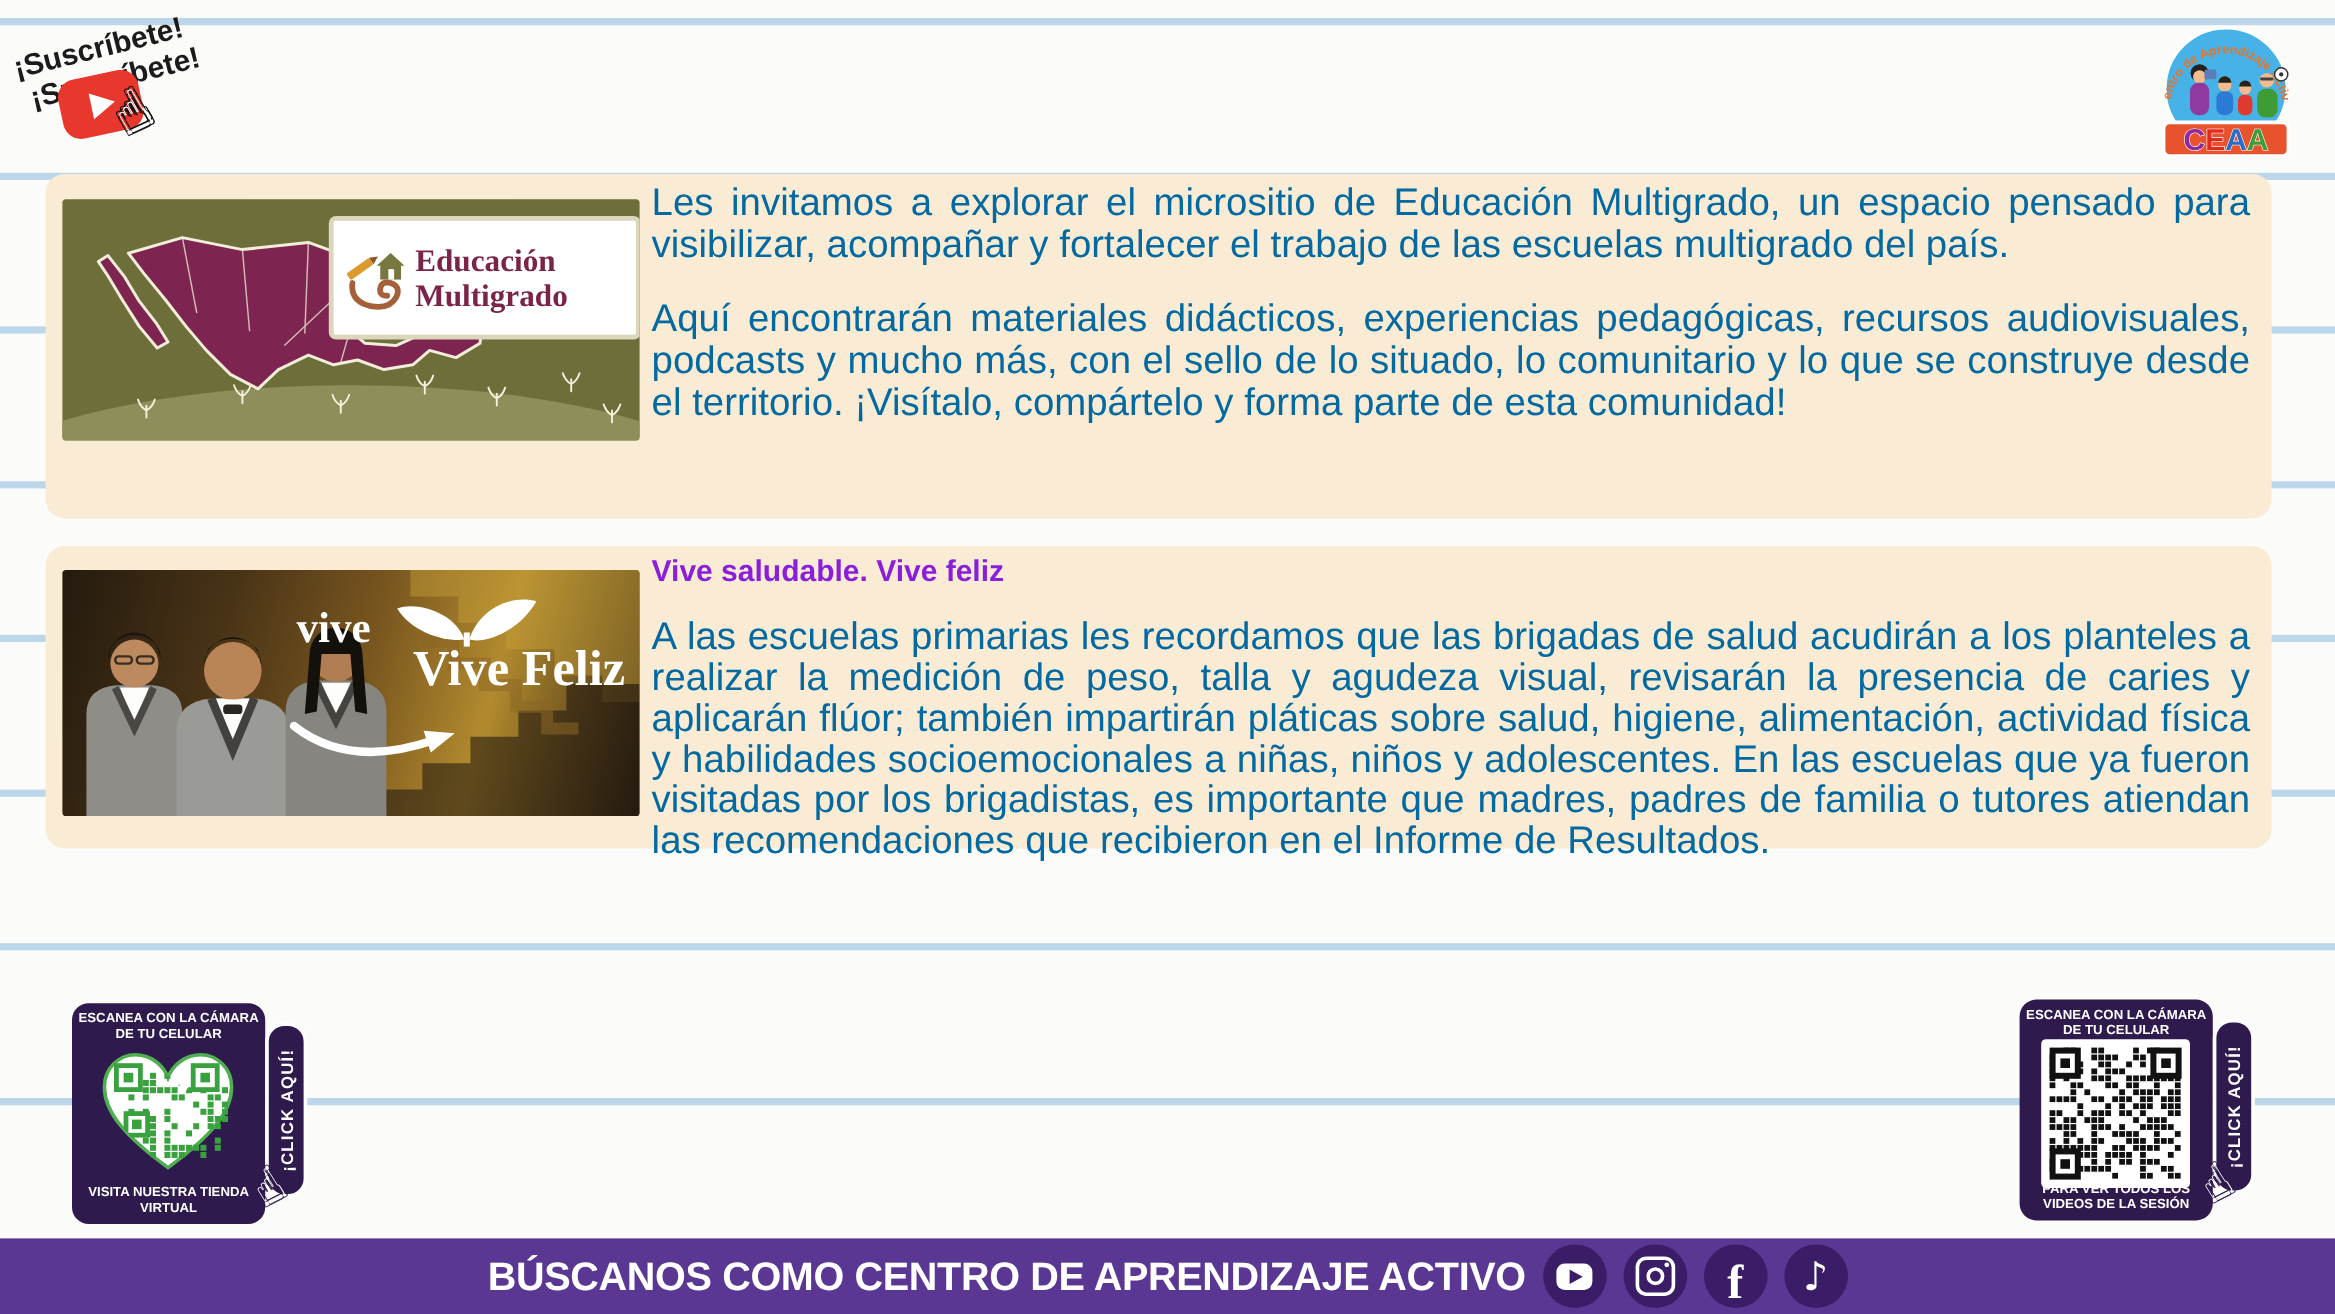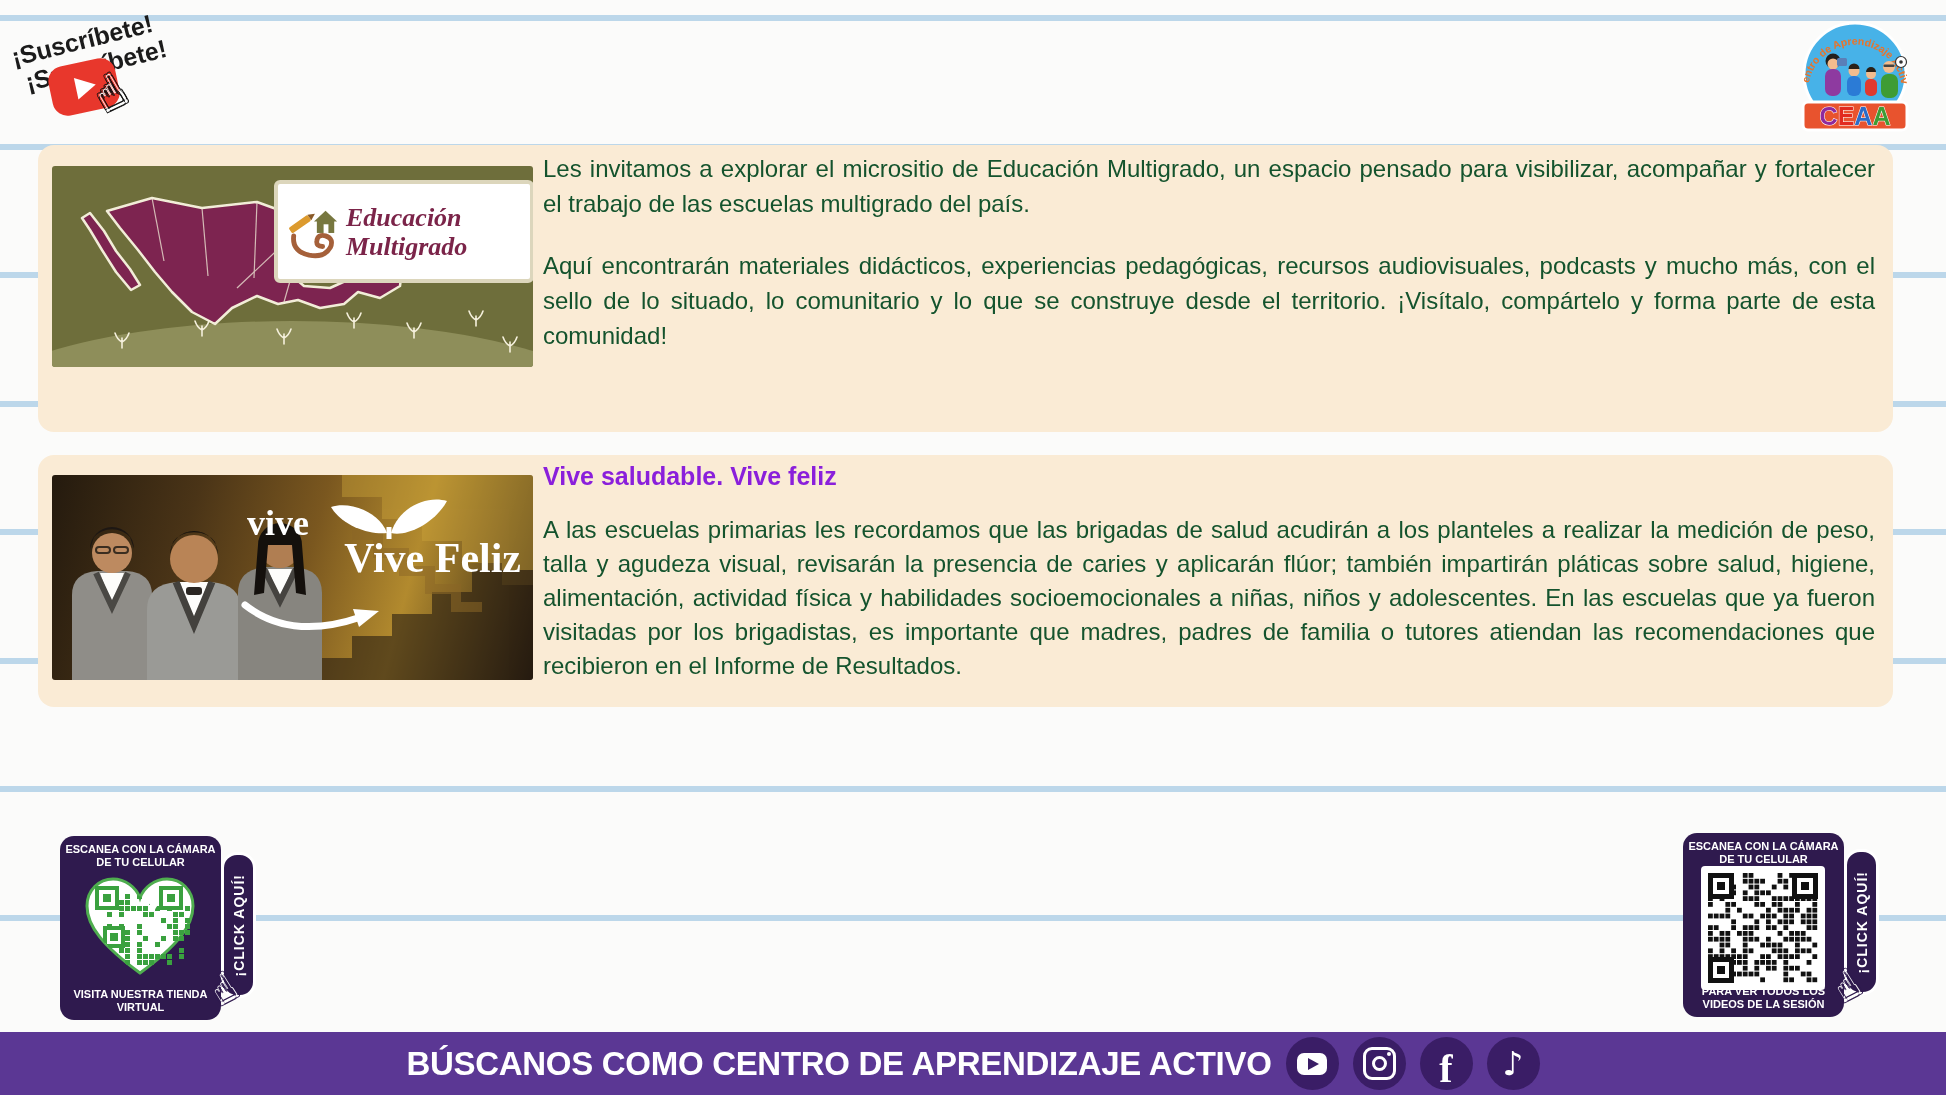--- a/index.html
+++ b/index.html
@@ -22,26 +22,26 @@
   .card{position:absolute;left:38px;width:1855px;background:#faebd5;border-radius:16px;z-index:2;}
   #card1{top:145px;height:287px;}
   #card2{top:455px;height:252px;}
   .card-img{position:absolute;left:14px;overflow:hidden;border-radius:3px;}
   #card1 .card-img{top:21px;width:481px;height:201px;background:#6e6e3b;}
   #card2 .card-img{top:20px;width:481px;height:205px;
       background:linear-gradient(105deg,#241a0e 0%,#4a3417 28%,#7a571f 52%,#b28a2e 72%,#2e2112 100%);}
   .card-text{position:absolute;left:505px;top:6px;right:18px;}
   .card-title{font-size:25px;font-weight:800;color:#8a1fdb;margin:0 0 37px 0;line-height:30px;}
   #card2 .card-title{margin-bottom:22px;}
-  .card-text p{margin:0 0 27px 0;font-size:24px;line-height:35px;color:#14532d;text-align:justify;}
+  .card-text p{margin:0 0 27px 0;font-size:32px;line-height:35px;color:#0369a1;text-align:justify;}
   #card2 .card-text p{line-height:34px;}
 
   
   .mg-box{position:absolute;left:222px;top:14px;width:260px;height:103px;background:#fff;
-          border:4px solid #dcd6bc;border-radius:6px;display:flex;align-items:center;padding:0 8px;box-sizing:border-box;font-style:italic;}
+          border:4px solid #dcd6bc;border-radius:6px;display:flex;align-items:center;padding:0 8px;box-sizing:border-box;}
   .mg-name{font-family:"Liberation Serif",serif;font-weight:700;font-size:26px;line-height:29px;color:#7b2449;margin-left:6px;}
 
   
   .vv-text{position:absolute;left:195px;top:30px;width:278px;color:#fff;font-family:"Liberation Serif",serif;font-weight:700;}
   .vv-l1{font-size:36px;line-height:36px;}
   .vv-l2{font-size:46px;line-height:48px;letter-spacing:-1px;}
   .vv-l3{font-size:42px;line-height:34px;text-align:right;padding-right:4px;}
   .vv-leaf{position:absolute;left:82px;top:-12px;}
   .vv-smile{position:absolute;left:-6px;top:96px;}
 

